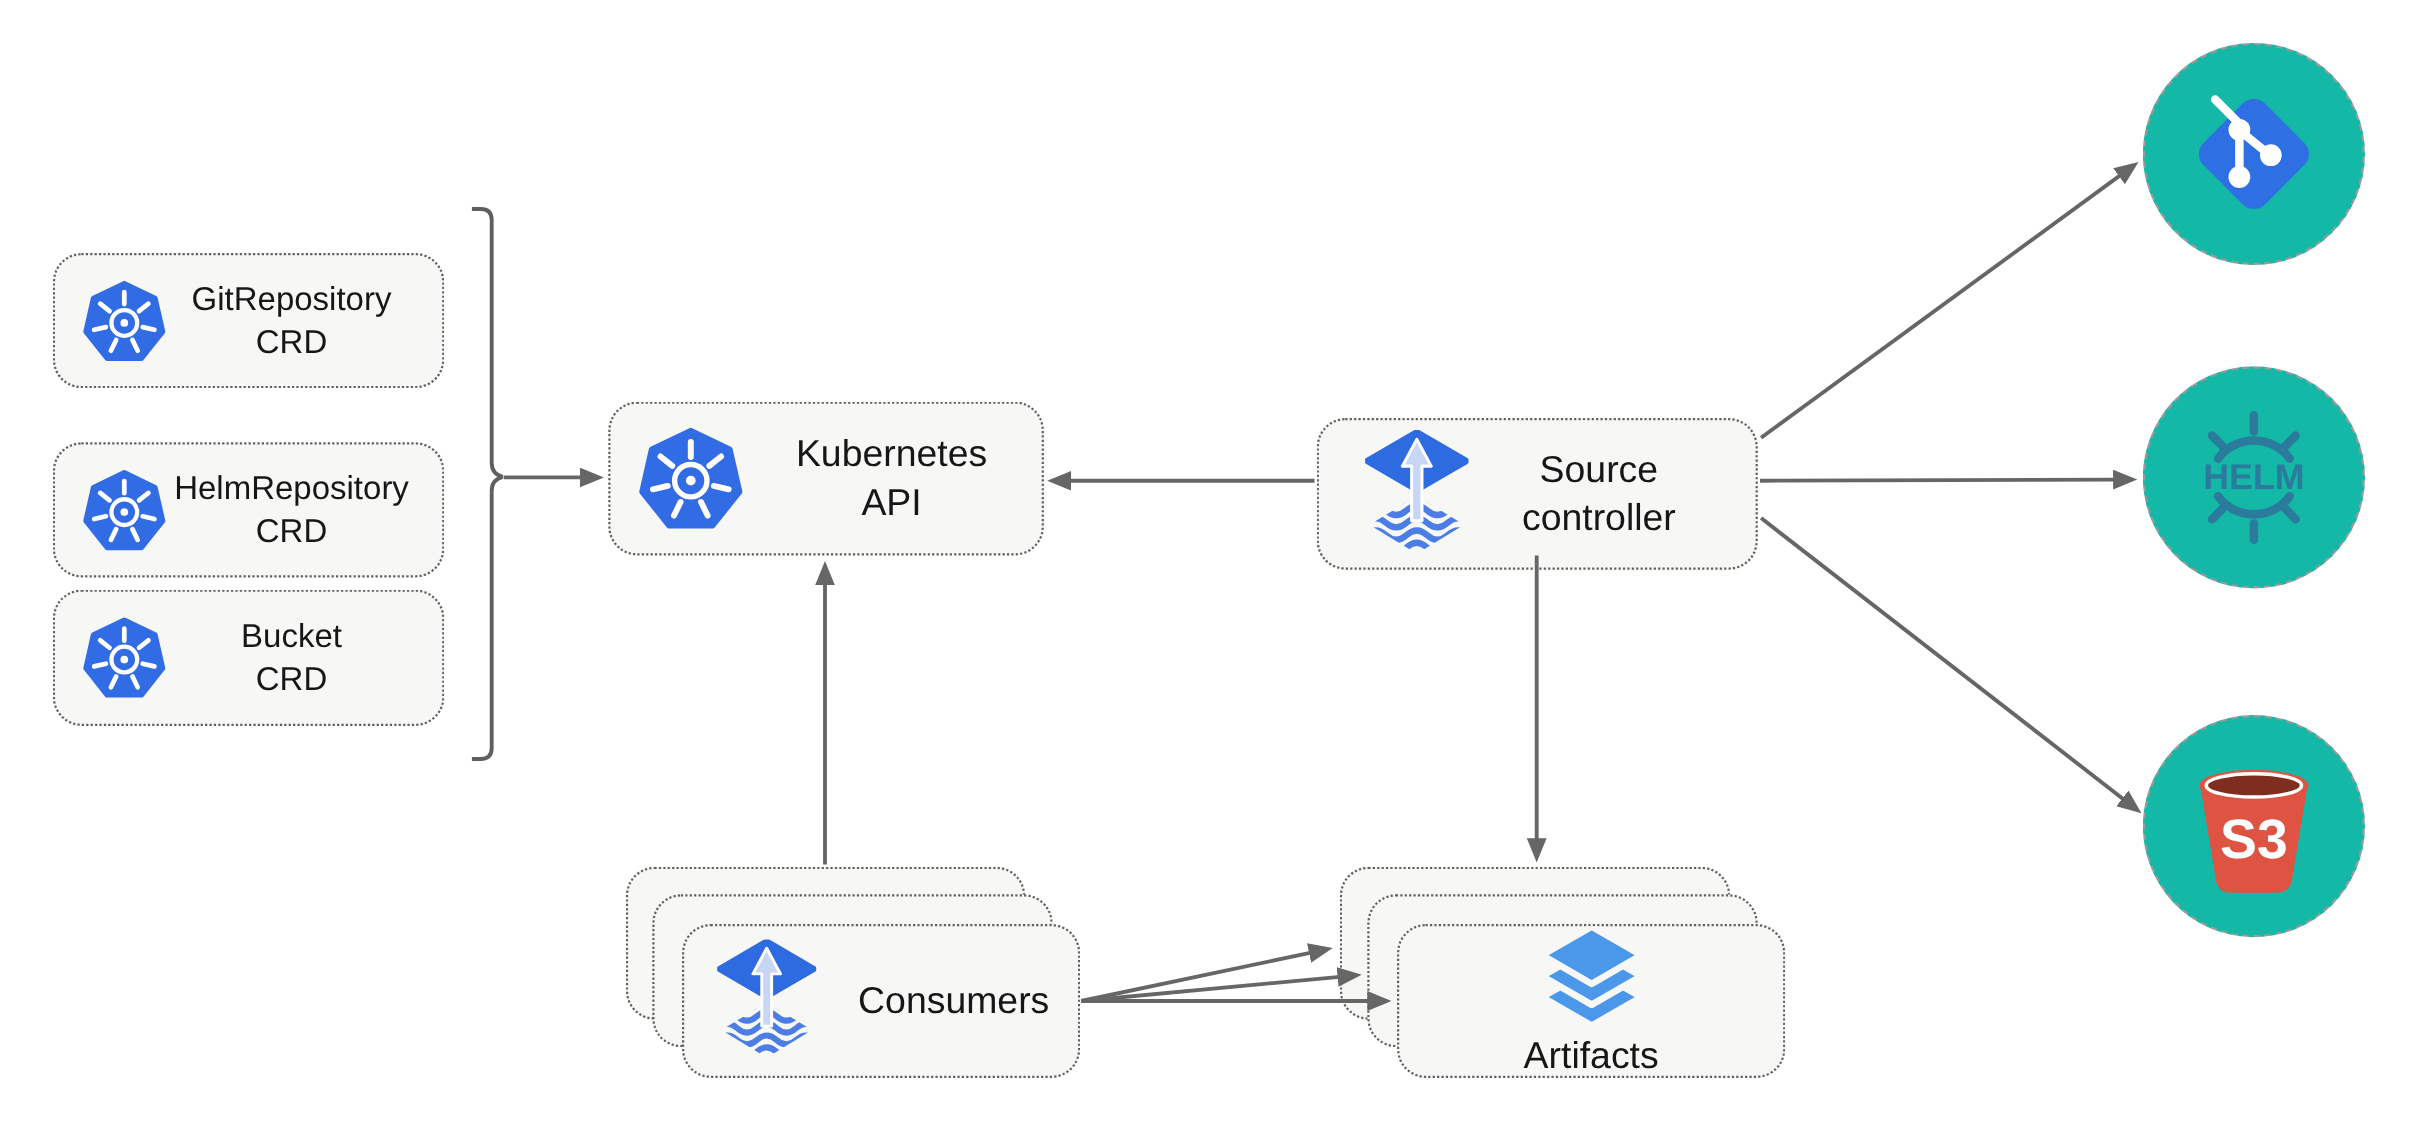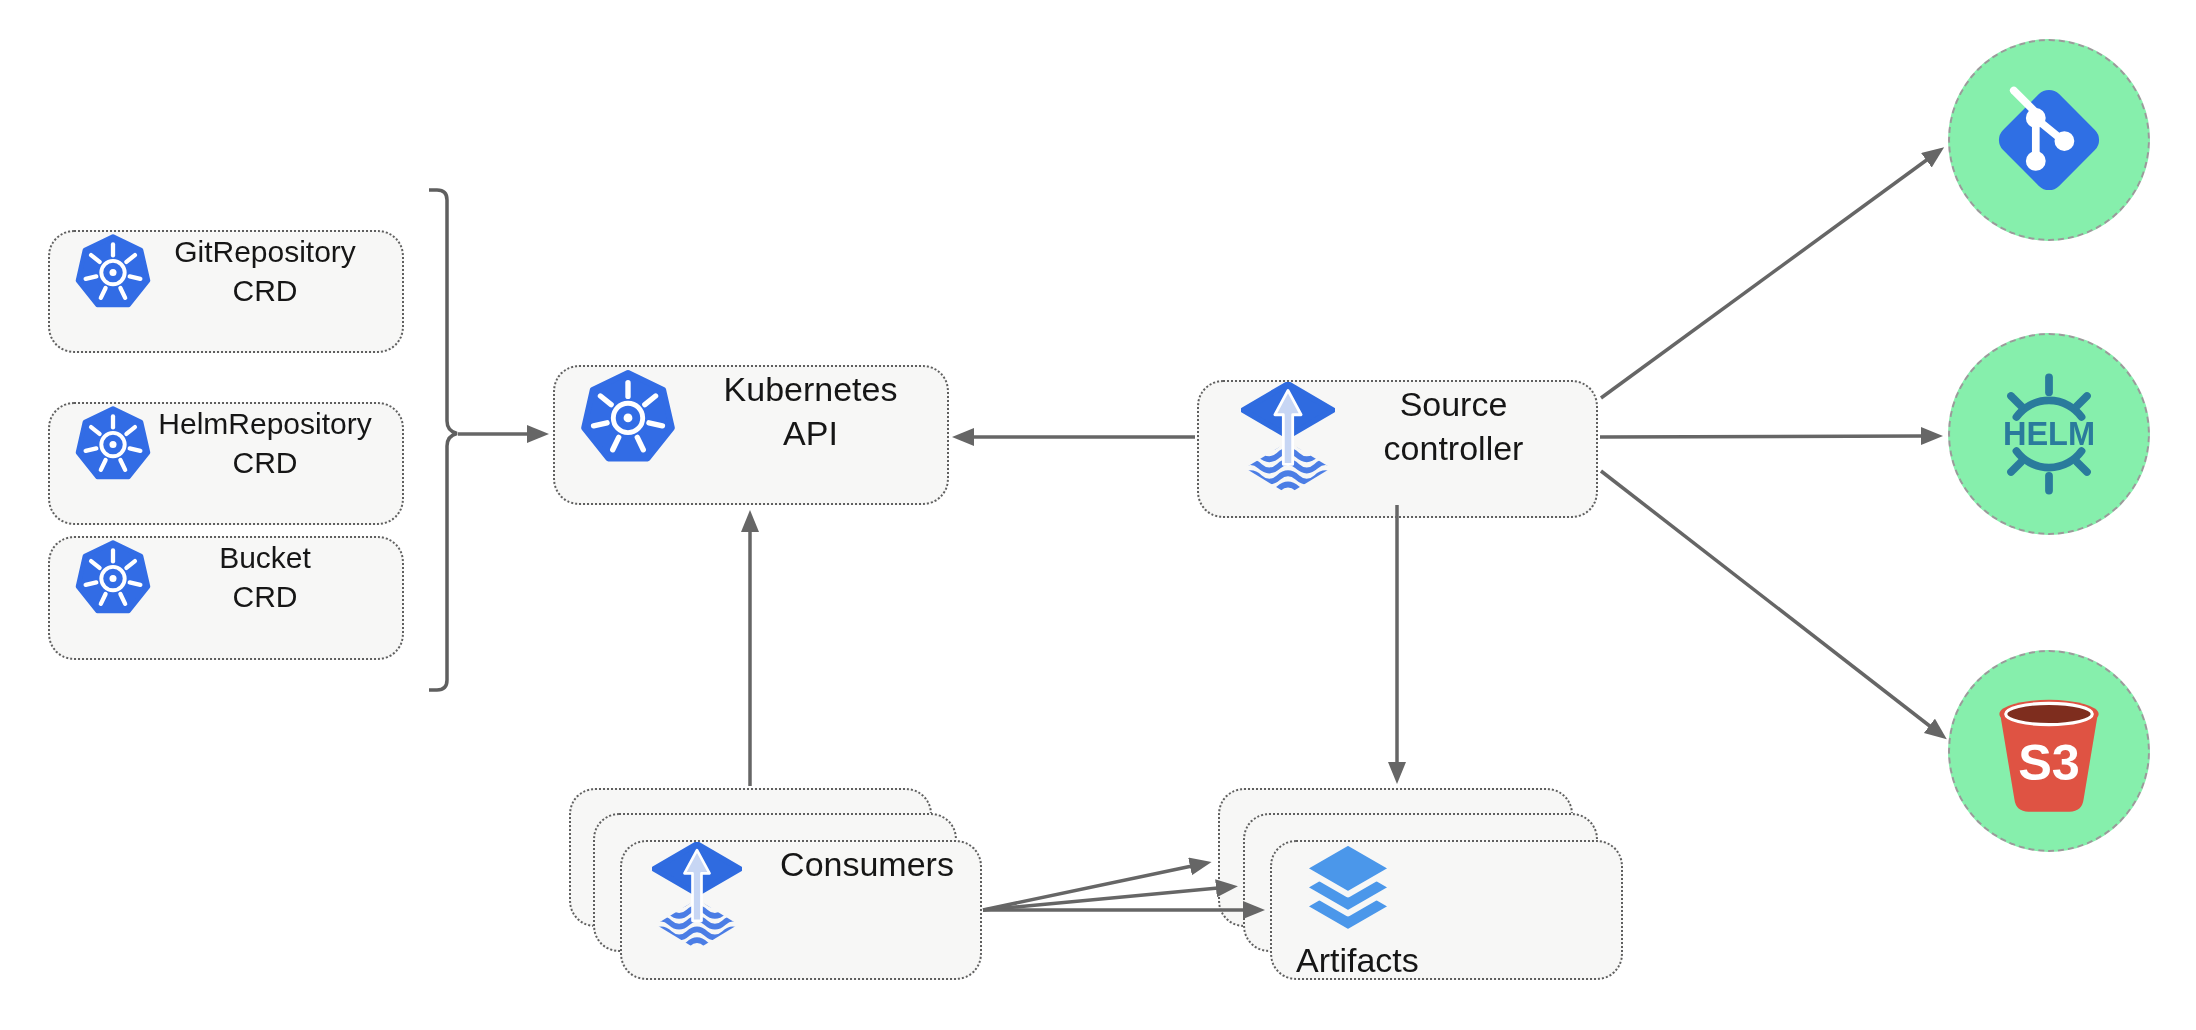--- a/index.html
+++ b/index.html
@@ -7,35 +7,35 @@
     width:2196px;height:1030px;position:relative;overflow:hidden;
     background:#ffffff;
     font-family:"Liberation Sans", sans-serif;
     color:#161616;
   }
   .box{
     position:absolute;box-sizing:border-box;
     background:#f7f7f6;
     border:2.5px dotted #5f5f5f;
     border-radius:26px;
-    display:flex;align-items:flex-start;
+    display:flex;align-items:center;
     padding:0 24px;
   }
   .box .label{
     flex:1;text-align:center;white-space:pre-line;
     line-height:1.3;color:#161616;
   }
   .label-lg{font-size:34px;}
   .label-md{font-size:30px;}
   .ghost{position:absolute;box-sizing:border-box;background:#f7f7f6;
     border:2.5px dotted #5f5f5f;border-radius:26px;}
   .circle{
     position:absolute;box-sizing:border-box;
     width:202px;height:202px;border-radius:50%;
-    background:#86efac;border:2.5px dashed #9a9a9a;
+    background:#14b8a6;border:2.5px dashed #9a9a9a;
     display:flex;align-items:center;justify-content:center;
   }
   .icon{flex:0 0 auto;display:flex;align-items:center;justify-content:center;}
   #connectors{position:absolute;left:0;top:0;pointer-events:none;}
 </style>
 </head>
 <body>
 
 <svg width="0" height="0" style="position:absolute">
   <defs>

